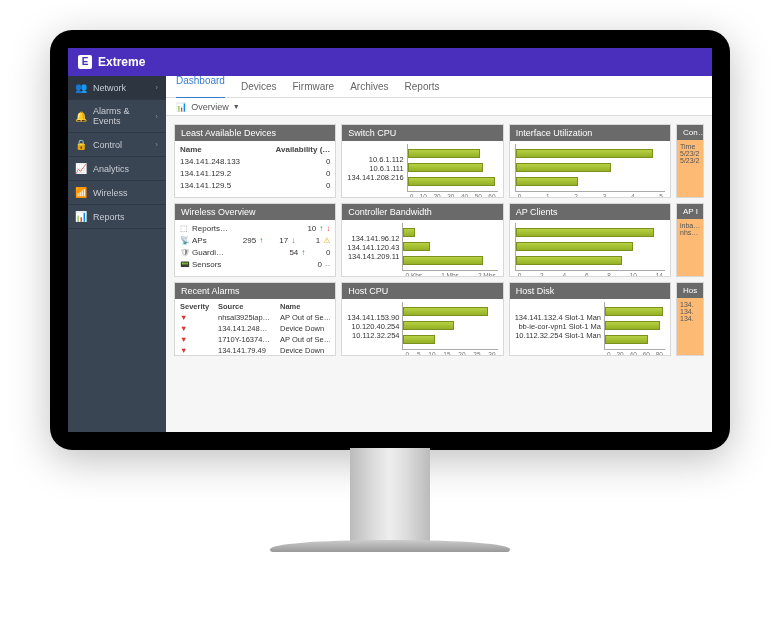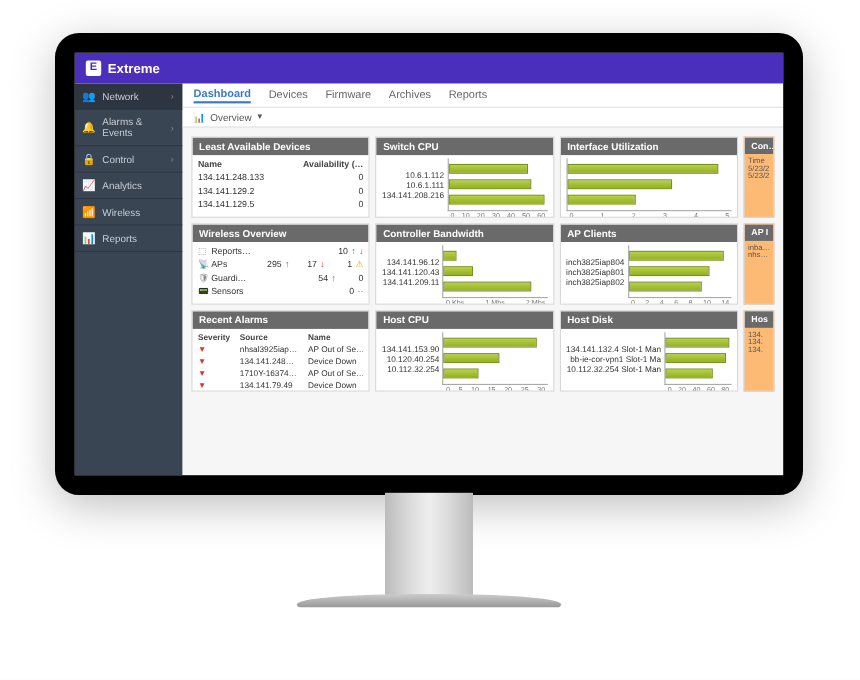--- a/index.html
+++ b/index.html
@@ -12,25 +12,25 @@
 .header .logo-e{display:inline-block;width:14px;height:14px;background:#fff;color:#4a2fbd;text-align:center;line-height:14px;font-size:10px;margin-right:6px;border-radius:2px}
 .body{display:flex;flex:1;overflow:hidden}
 .sidebar{width:98px;background:#3a4553;color:#c7ccd4;font-size:9px;flex-shrink:0}
 .sb-item{display:flex;align-items:center;padding:6px 8px;border-bottom:1px solid #2e3742;cursor:pointer;gap:6px}
 .sb-item.active{background:#2c3540}
 .sb-ico{width:11px;height:11px;display:inline-flex;align-items:center;justify-content:center;font-size:10px}
 .chev{margin-left:auto;font-size:8px;color:#888}
 .main{flex:1;background:#f6f6f6;overflow:hidden;display:flex;flex-direction:column}
 .tabs{background:#fff;display:flex;align-items:center;padding:0 10px;font-size:10px;border-bottom:1px solid #ddd;height:22px;gap:16px}
 .tab{color:#666;cursor:pointer}
-.tab.active{color:#3b7acc;font-weight:bold;border-bottom:2px solid #3b7acc;padding-bottom:1px}
+.tab.active{color:#3b7acc;font-weight:normal;border-bottom:2px solid #3b7acc;padding-bottom:11px}
 .subbar{background:#fff;height:18px;border-bottom:1px solid #ddd;display:flex;align-items:center;padding:0 10px;font-size:9px;color:#555;gap:4px}
 .grid{padding:8px;display:grid;grid-template-columns:repeat(3,1fr) 28px;gap:5px;overflow:hidden}
 .card{background:#fff;border:1px solid #d8d8d8;font-size:8px;color:#333;overflow:hidden;height:74px}
-.card-h{background:#6a6a6a;color:#fff;padding:3px 6px;font-size:9px;font-weight:bold;white-space:nowrap;overflow:hidden}
+.card-h{background:#6a6a6a;color:#fff;padding:3px 6px;font-size:9px;font-weight:normal;white-space:nowrap;overflow:hidden}
 .card-b{padding:3px 5px;display:flex;flex-direction:column;gap:1px;height:calc(100% - 18px);position:relative}
 .tbl-row{display:flex;justify-content:space-between;font-size:8px;line-height:11px}
 .tbl-head{font-weight:bold;color:#444}
 .chart{display:flex;height:100%}
 .chart-labels{display:flex;flex-direction:column;justify-content:center;font-size:7.5px;color:#333;padding-right:3px;white-space:nowrap;text-align:right}
 .chart-bars{flex:1;display:flex;flex-direction:column;justify-content:space-around;border-left:1px solid #aaa;border-bottom:1px solid #aaa;padding:2px 0;position:relative}
 .bar{height:9px;background:linear-gradient(180deg,#b8d143,#94b026);border:1px solid #7a911e}
 .axis{position:absolute;bottom:-9px;left:0;right:0;display:flex;justify-content:space-between;font-size:6.5px;color:#777;padding:0 2px}
 .wo-row{display:flex;align-items:center;gap:3px;font-size:8px;line-height:11px}
 .wo-ico{width:9px;font-size:8px;color:#888}
@@ -233,25 +233,20 @@
                       <span>2 Mbs</span>
                     </div>
                   </div>
                 </div>
               </div>
     </div>
     <div class="card">
       <div class="card-h">AP Clients</div>
       <div class="card-b" id="chart-4">
                 <div class="chart">
-                  <div class="chart-labels">
-                    <div>inch3825iap804</div>
-                    <div>inch3825iap801</div>
-                    <div>inch3825iap802</div>
-                  </div>
                   <div class="chart-bars">
                     <div class="bar" style="width:92.85714285714286%"></div>
                     <div class="bar" style="width:78.57142857142857%"></div>
                     <div class="bar" style="width:71.42857142857143%"></div>
                     <div class="axis">
                       <span>0</span>
                       <span>2</span>
                       <span>4</span>
                       <span>6</span>
                       <span>8</span>

